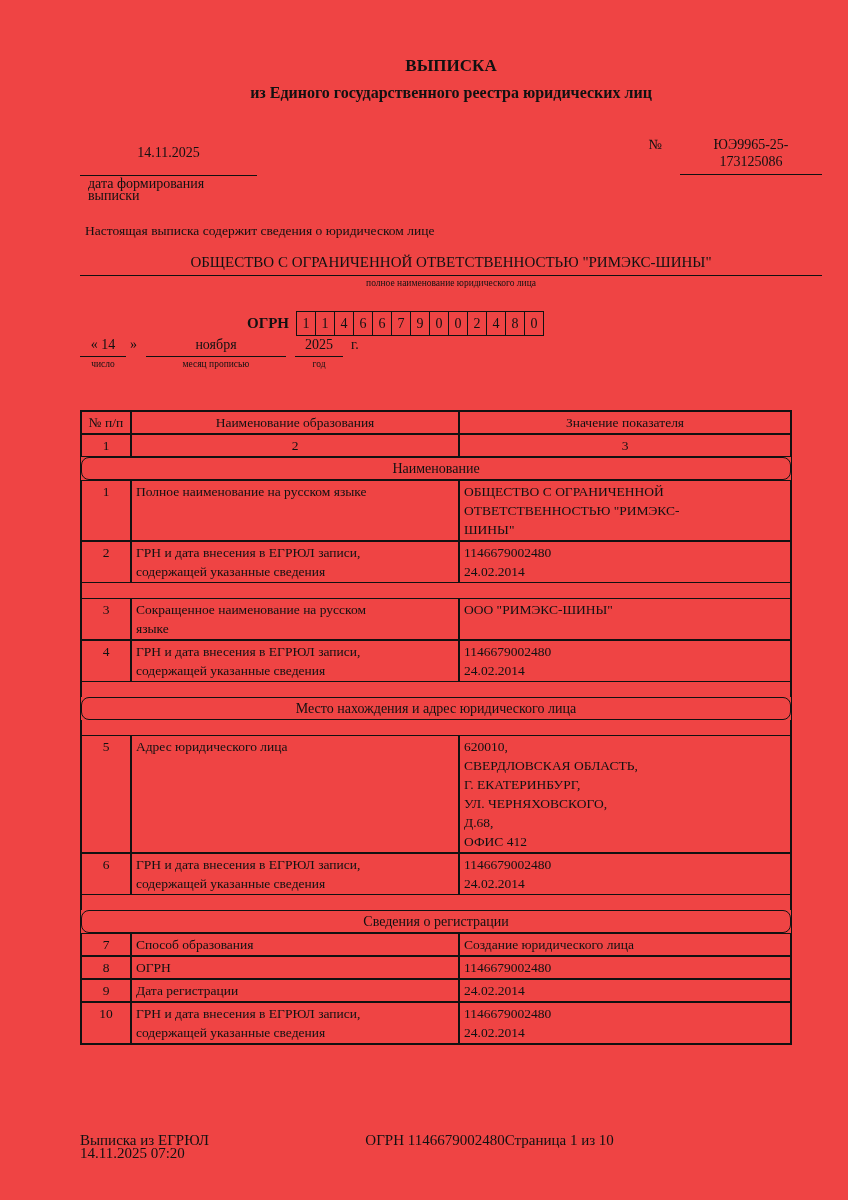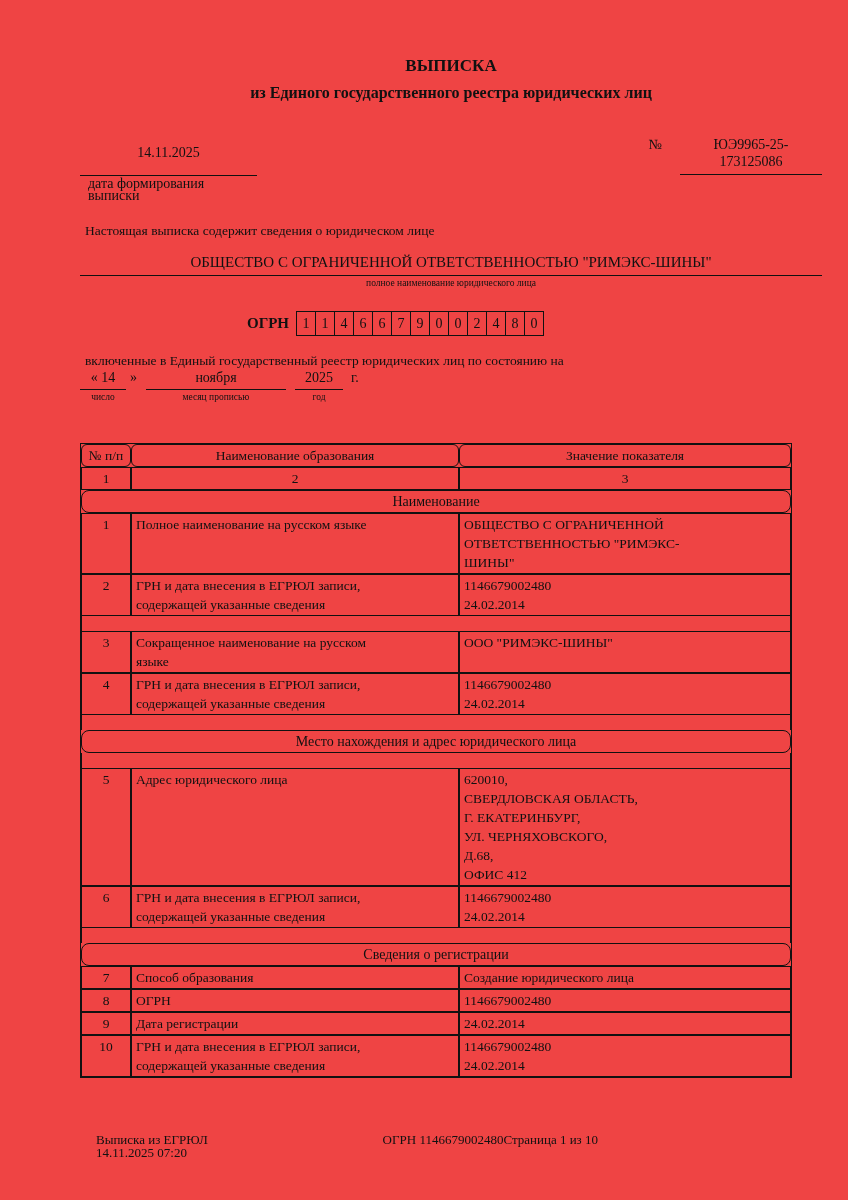--- a/index.html
+++ b/index.html
@@ -170,47 +170,47 @@
   col.c-val  { width: 332px; }
   table.main td, table.main th {
     border: 1px solid #111;
     vertical-align: top;
     font-weight: normal;
     line-height: 19px;
     padding: 1px 4px;
     box-sizing: border-box;
     overflow: hidden;
   }
-  .head-cell { text-align: center; padding: 3px 2px; border-radius: 6px; }
+  .head-cell { text-align: center; padding: 3px 2px; }
   .colnum-cell { text-align: center; }
   .section-cell {
     text-align: center;
     font-weight: bold;
     font-size: 14px;
     padding: 2px;
     border-radius: 8px;
   }
   .spacer-cell {
     border-top: none !important;
     border-bottom: none !important;
     height: 15px;
   }
   .num-cell { text-align: center; }
   .name-cell { white-space: pre-line; padding-left: 6px; }
   .value-cell { white-space: pre-line; padding-left: 5px; }
 
   
   .doc-footer {
     position: absolute;
-    left: 96px;
+    left: 80px;
     right: 58px;
     top: 1134px;
     display: flex;
     align-items: flex-start;
-    font-size: 13px;
+    font-size: 15px;
     line-height: 12.5px;
   }
   .footer-left  { flex: 1; text-align: left; }
   .footer-center{ flex: 0 0 auto; text-align: right; }
   .footer-right { flex: 1; text-align: left; }
 </style>
 </head>
 <body>
 
 <div class="page">
@@ -249,21 +249,20 @@
         <span class="digit-box">9</span>
         <span class="digit-box">0</span>
         <span class="digit-box">0</span>
         <span class="digit-box">2</span>
         <span class="digit-box">4</span>
         <span class="digit-box">8</span>
         <span class="digit-box">0</span>
       </span>
   </div>
 
-  <div class="included-line">включенные в Единый государственный реестр юридических лиц по состоянию на</div>
 
   <div class="form-line">
     <span class="seg seg-day">
       <span class="seg-val"><span>«</span> <span>14</span></span>
       <span class="seg-cap">число</span>
     </span>
     <span class="close-quote">»</span>
     <span class="seg seg-month">
       <span class="seg-val">ноября</span>
       <span class="seg-cap">месяц прописью</span>

